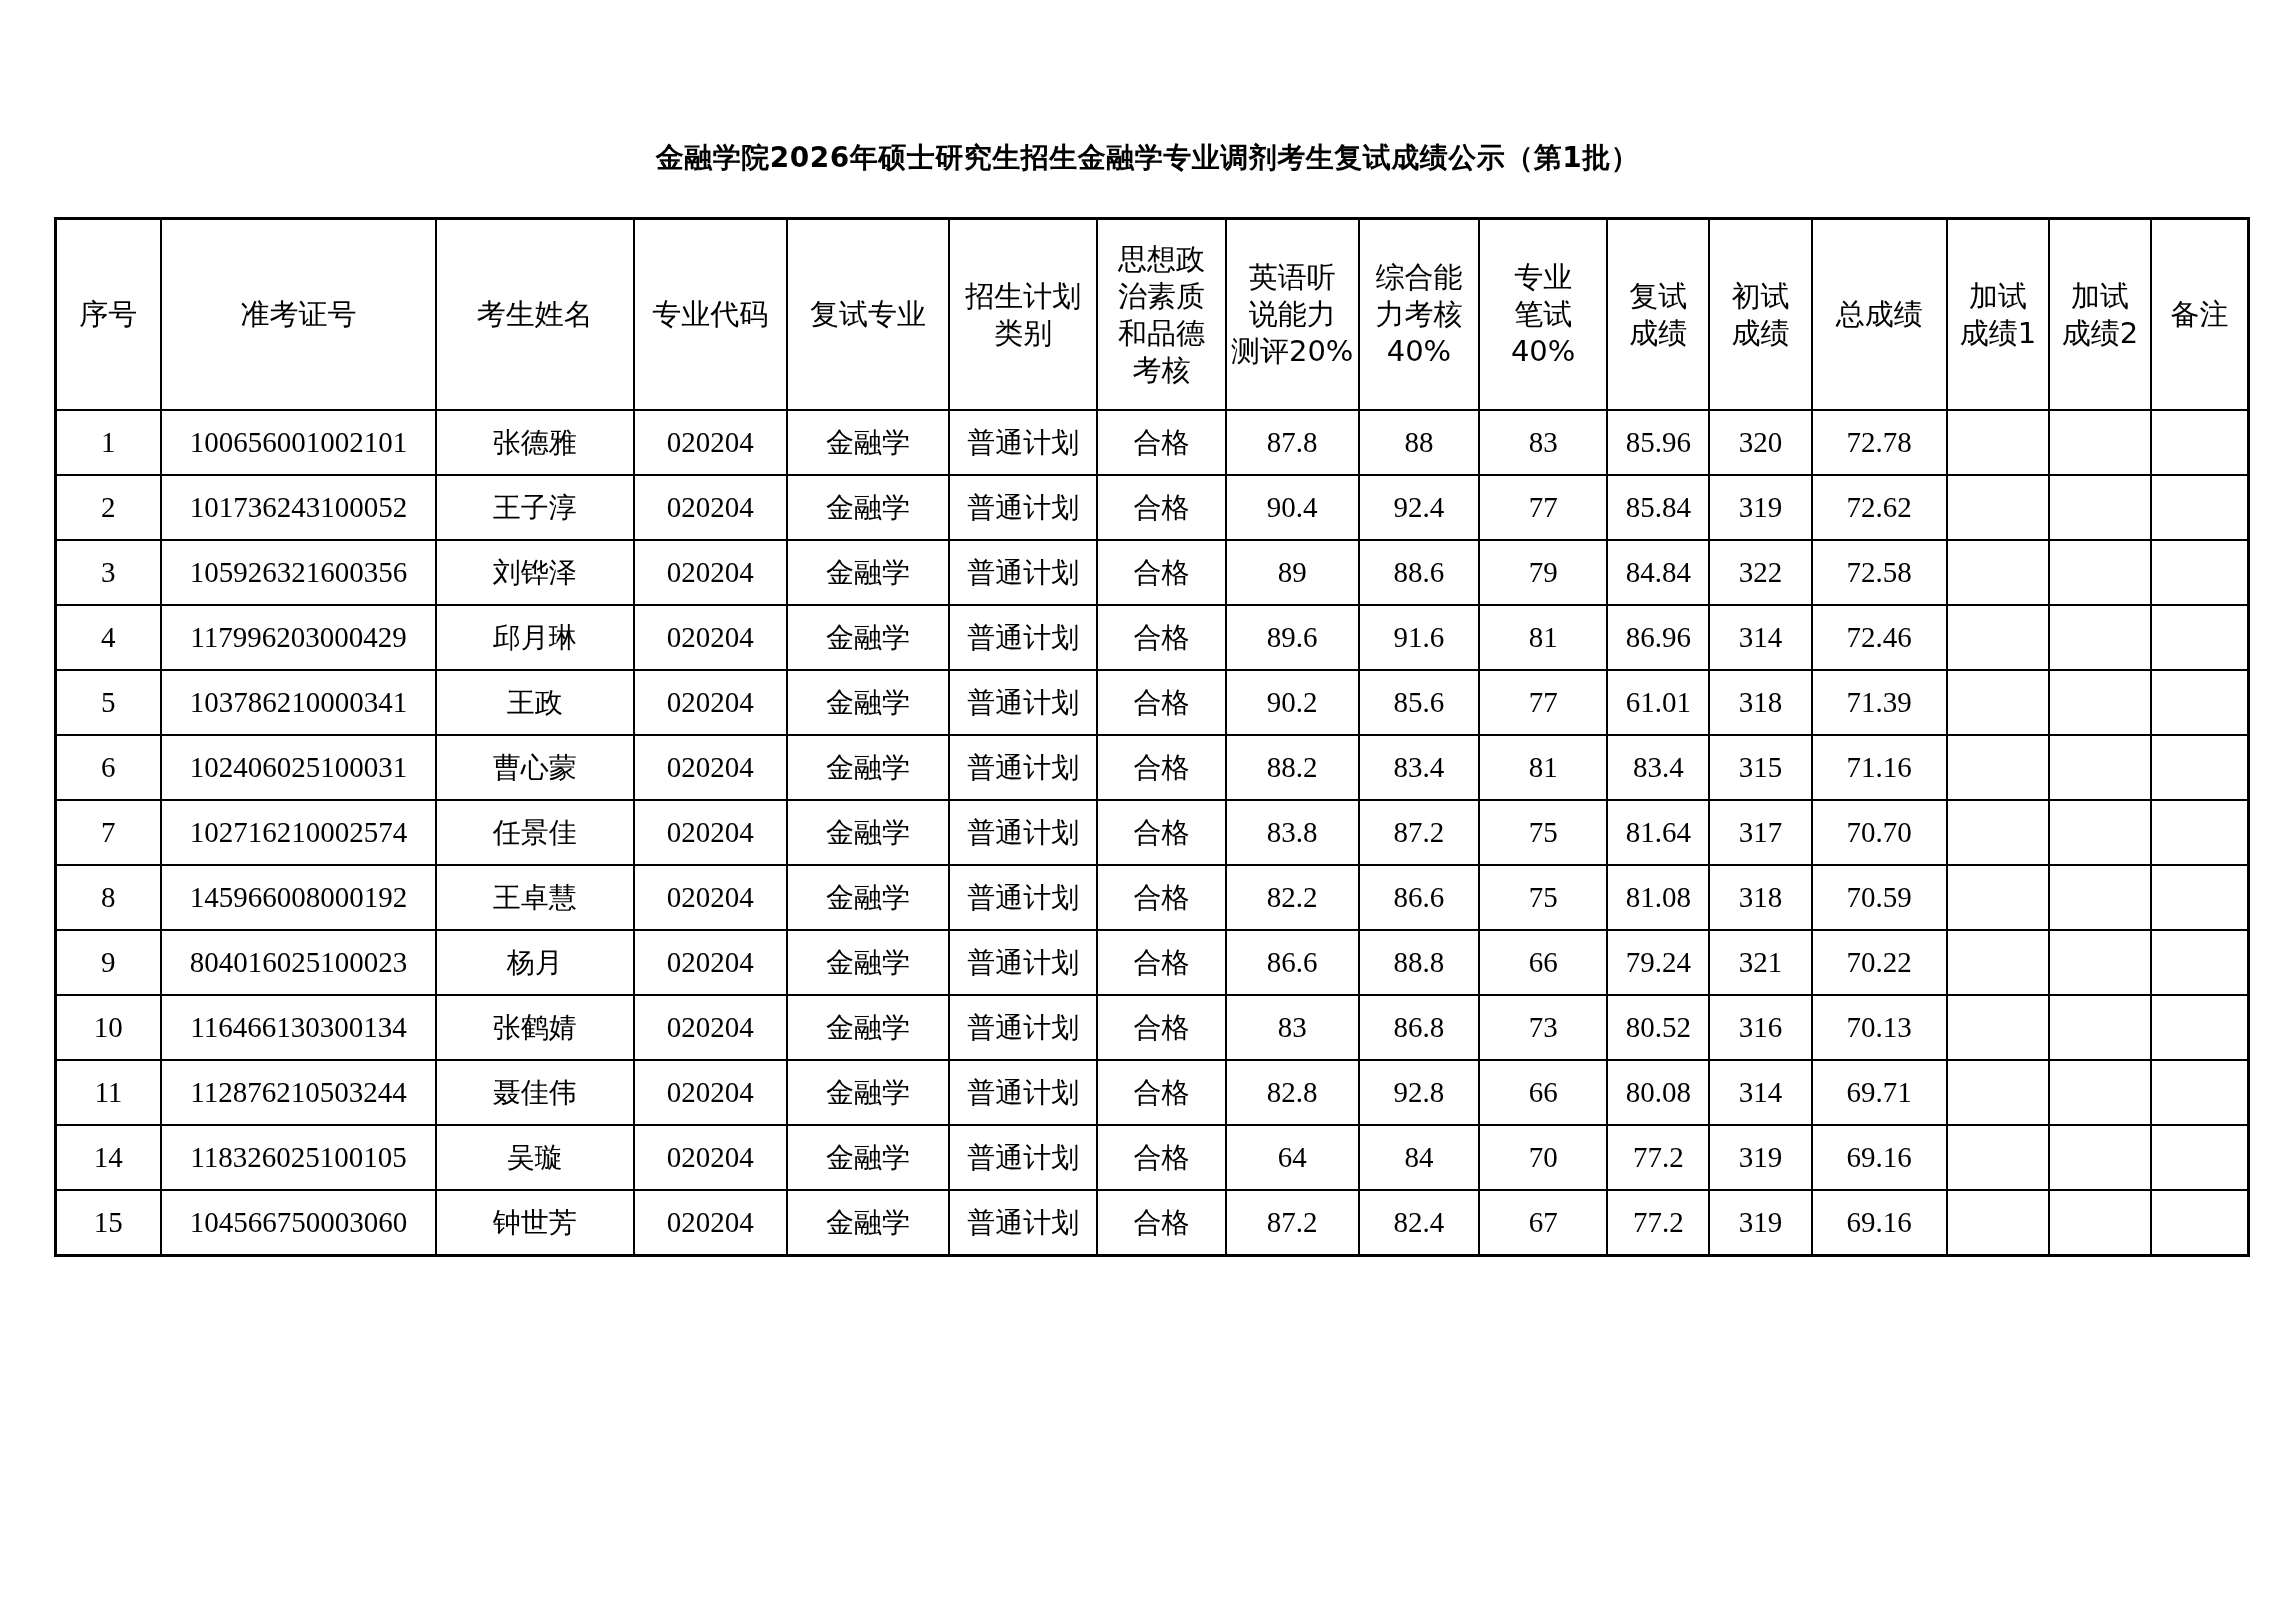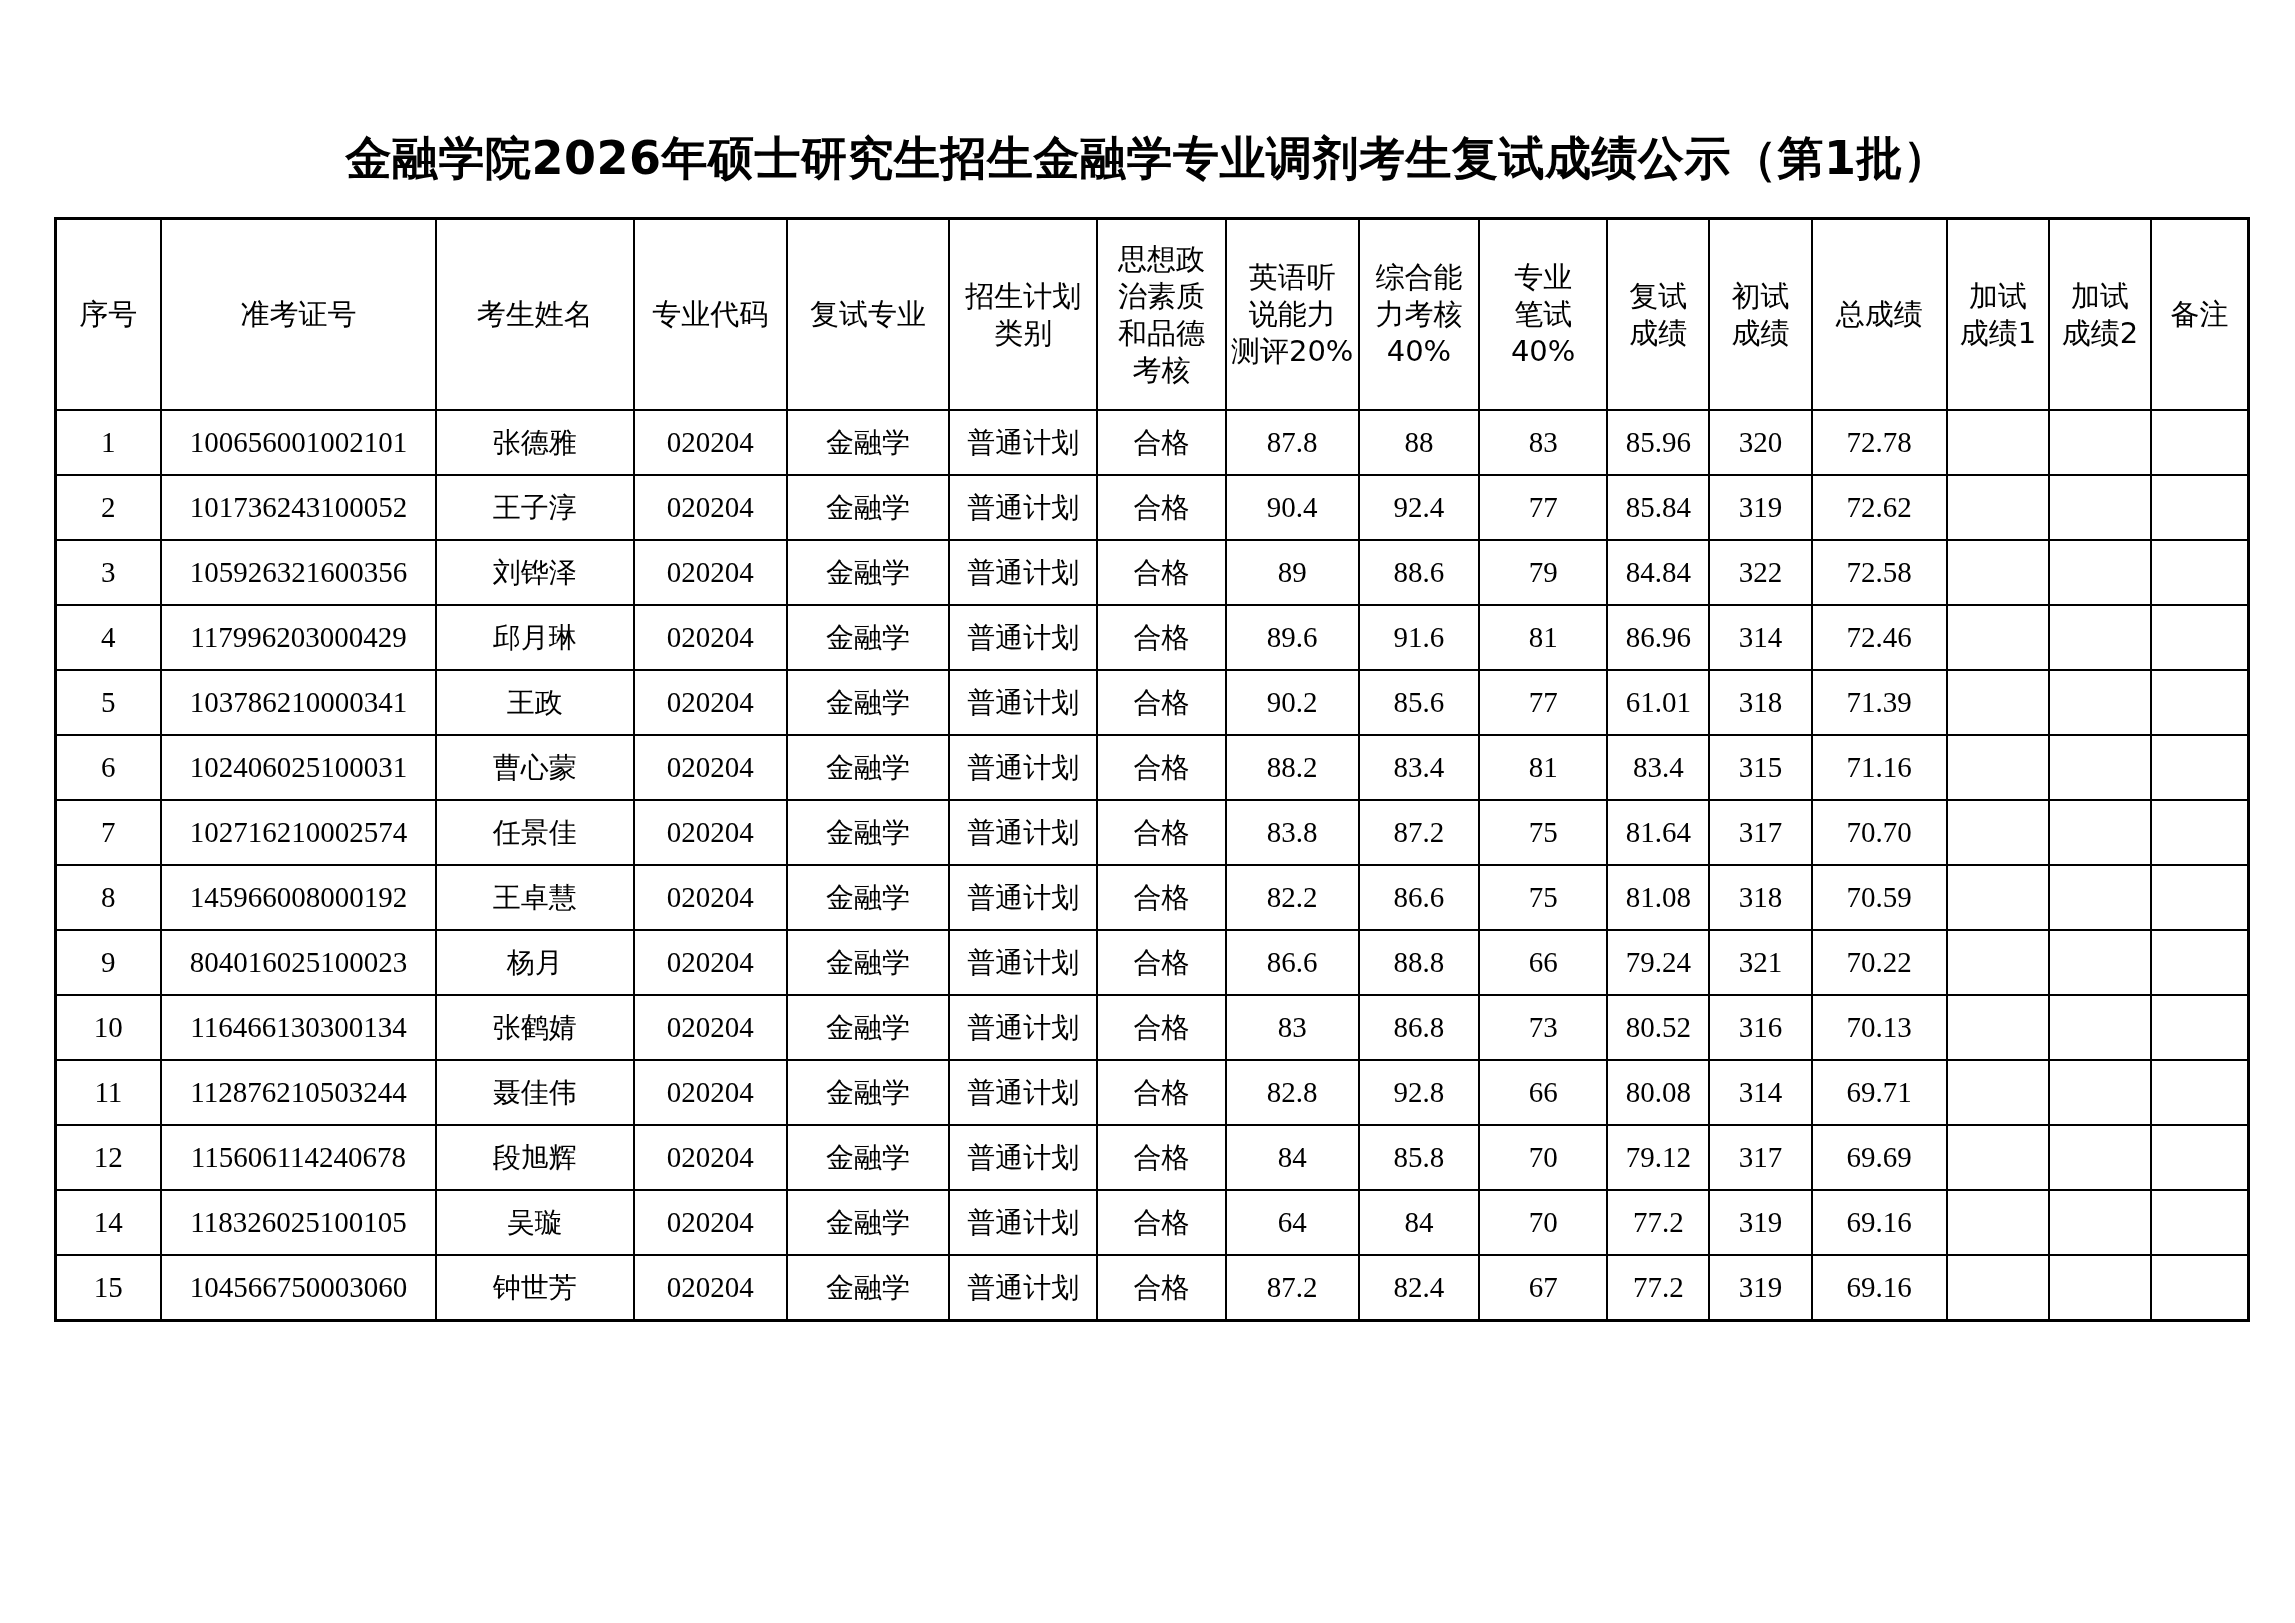--- a/index.html
+++ b/index.html
@@ -1,20 +1,20 @@
 <!DOCTYPE html>
 <html style="font-size:8.2px"><head>
 <meta charset="utf-8">
 <style>
   html, body { margin: 0; padding: 0; background: #ffffff; }
   body { width: 2295px; height: 1623px; position: relative; overflow: hidden;
          font-family: "Liberation Serif", "DejaVu Serif", serif; color: #000; }
   .title { position: absolute; left: 0; top: 130px; width: 2295px; text-align: center;
            font-family: "DejaVu Sans", "Liberation Sans", sans-serif; font-weight: bold;
-           font-size: 46px; letter-spacing: 0.5px; line-height: 56px; }
+           font-size: 28px; letter-spacing: 0.5px; line-height: 56px; }
   table.grid { position: absolute; left: 54px; top: 217px; border-collapse: collapse;
                table-layout: fixed; width: 2196px; border: 3.1px solid #000; }
   table.grid th, table.grid td { border: 2.6px solid #000; text-align: center; vertical-align: middle;
                padding: 0 2px; overflow: hidden; }
   table.grid th { height: 189px; font-family: "DejaVu Sans", "Liberation Sans", sans-serif;
                font-weight: normal; font-size: 29px; line-height: 37px; }
   table.grid td { height: 63px; font-size: 29px; }
   table.grid td.mono { font-family: "Liberation Serif", "DejaVu Serif", serif; }
   table.grid td.cjk { font-family: "DejaVu Sans", "Liberation Sans", sans-serif; font-size: 28px; }
   .hdr-line { display: block; }
@@ -301,38 +301,20 @@
         <td class="mono">92.8</td>
         <td class="mono">66</td>
         <td class="mono">80.08</td>
         <td class="mono">314</td>
         <td class="mono">69.71</td>
         <td class="mono"></td>
         <td class="mono"></td>
         <td class="mono"></td>
       </tr>
       <tr>
-        <td class="mono">12</td>
-        <td class="mono">115606114240678</td>
-        <td class="cjk">段旭辉</td>
-        <td class="mono">020204</td>
-        <td class="cjk">金融学</td>
-        <td class="cjk">普通计划</td>
-        <td class="cjk">合格</td>
-        <td class="mono">84</td>
-        <td class="mono">85.8</td>
-        <td class="mono">70</td>
-        <td class="mono">79.12</td>
-        <td class="mono">317</td>
-        <td class="mono">69.69</td>
-        <td class="mono"></td>
-        <td class="mono"></td>
-        <td class="mono"></td>
-      </tr>
-      <tr>
         <td class="mono">14</td>
         <td class="mono">118326025100105</td>
         <td class="cjk">吴璇</td>
         <td class="mono">020204</td>
         <td class="cjk">金融学</td>
         <td class="cjk">普通计划</td>
         <td class="cjk">合格</td>
         <td class="mono">64</td>
         <td class="mono">84</td>
         <td class="mono">70</td>

